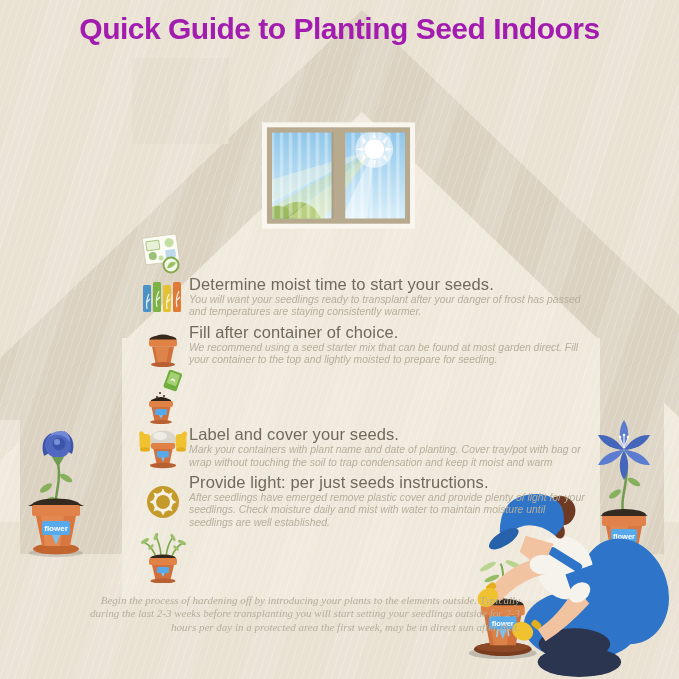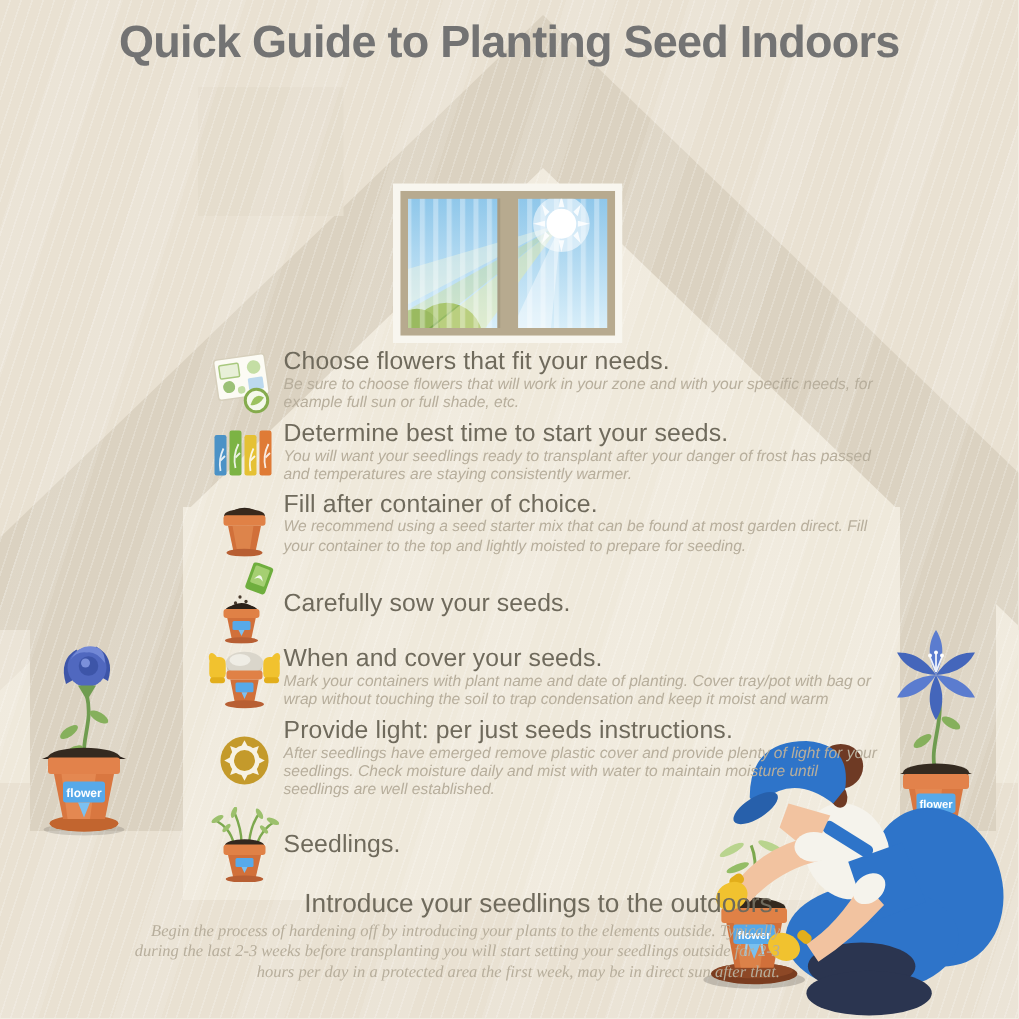--- a/index.html
+++ b/index.html
@@ -5,21 +5,21 @@
   html,body{margin:0;padding:0;}
   body{font-family:"Liberation Sans", sans-serif;}
   .canvas{position:relative;width:679px;height:679px;overflow:hidden;background:#e9e1d2;}
   .bg-svg{position:absolute;left:0;top:0;z-index:0;}
   .streaks{position:absolute;inset:0;z-index:1;pointer-events:none;
     background:
       repeating-linear-gradient(108deg, rgba(255,255,255,0) 0 6px, rgba(255,255,255,0.20) 6px 7px),
       repeating-linear-gradient(108deg, rgba(255,255,255,0) 0 47px, rgba(255,255,255,0.10) 47px 78px);
   }
   .title{position:absolute;z-index:5;left:0;top:12px;width:679px;margin:0;
-    text-align:center;font-size:30px;font-weight:700;letter-spacing:-0.5px;color:#737373;}
+    text-align:center;font-size:30px;font-weight:700;letter-spacing:-0.5px;color:#a21caf;}
   .window-svg{position:absolute;left:262px;top:122px;z-index:2;}
   .steps{position:absolute;left:137px;top:232px;width:455px;z-index:4;}
   .step{display:flex;align-items:center;margin-bottom:1px;}
   .icon-box{width:52px;min-width:52px;display:flex;align-items:center;justify-content:center;}
   .step-texts{flex:1;}
   .step-heading{font-size:16.5px;color:#6f6a5c;line-height:1.1;letter-spacing:0.1px;}
   .step-desc{font-size:10.4px;font-style:italic;color:#b7ae9c;line-height:1.18;margin:1px 0 3px 0;width:402px;}
   .outro{position:absolute;z-index:4;top:592px;left:80px;width:440px;text-align:right;}
   .outro-heading{font-size:17.5px;color:#6f6a5c;}
   .outro-desc{font-size:11px;font-style:italic;color:#b7ae9c;line-height:1.22;margin-top:2px;font-family:Liberation Serif, serif;}
@@ -96,24 +96,20 @@
             <rect x="7" y="8" width="13" height="9" rx="1" fill="#e8f0d8" stroke="#a8c87e"></rect>
             <circle cx="30" cy="12" r="4.5" fill="#c4dea4"></circle>
             <rect x="25" y="19" width="10" height="8" rx="1" fill="#bcd9ee"></rect>
             <circle cx="12" cy="23" r="4" fill="#9cc177"></circle>
             <circle cx="20" cy="26" r="2.5" fill="#c4dea4"></circle>
           </g>
           <circle cx="31" cy="33" r="7.5" fill="#f4f8ea" stroke="#85ab4d" stroke-width="2"></circle>
           <path d="M27,36 Q30,27 36,31 Q32,37 27,36 Z" fill="#9bc25e"></path>
         </svg>
       </div>
-      <div class="step-texts">
-        <div class="step-heading">Choose flowers that fit your needs.</div>
-        <div class="step-desc">Be sure to choose flowers that will work in your zone and with your specific needs, for example full sun or full shade, etc.</div>
-      </div>
     </div>
 
     <div class="step">
       <div class="icon-box">
         <svg width="42" height="34" viewBox="0 0 42 34">
           <rect x="1" y="4" width="8" height="27" rx="1.5" fill="#4b92c6"></rect>
           <rect x="11" y="1" width="8" height="30" rx="1.5" fill="#7cb344"></rect>
           <rect x="21" y="4" width="8" height="27" rx="1.5" fill="#e5c134"></rect>
           <rect x="31" y="1" width="8" height="30" rx="1.5" fill="#df7b36"></rect>
           <g stroke="#ffffff" stroke-width="1.2" fill="none" opacity="0.85">
@@ -122,21 +118,21 @@
             <path d="M25,28 Q23.5,20 27,13"></path>
               <path d="M35,26 Q33,18 37,10"></path>
             <path d="M5,21 L8,18"></path>
               <path d="M15,19 L18,16"></path>
               <path d="M25,21 L28,18"></path>
               <path d="M35,19 L38,16"></path>
           </g>
         </svg>
       </div>
       <div class="step-texts">
-        <div class="step-heading">Determine best time to start your seeds.</div>
+        <div class="step-heading">Determine moist time to start your seeds.</div>
         <div class="step-desc">You will want your seedlings ready to transplant after your danger of frost has passed and temperatures are staying consistently warmer.</div>
       </div>
     </div>
 
     <div class="step">
       <div class="icon-box">
         <svg width="40" height="41" viewBox="0 0 40 41">
           <path d="M7,14 Q20,3 33,14 Z" fill="#2e241b"></path>
           <ellipse cx="20" cy="13.5" rx="13.5" ry="4.2" fill="#39291c"></ellipse>
           <rect x="6" y="13.5" width="28" height="7" rx="2" fill="#e08146"></rect>
@@ -166,21 +162,20 @@
           <ellipse cx="18" cy="31.5" rx="10.5" ry="3.4" fill="#33281e"></ellipse>
           <path d="M8,31 Q18,23 28,31 Z" fill="#2c221a"></path>
           <rect x="6" y="31" width="24" height="6" rx="2" fill="#e08146"></rect>
           <path d="M8.5,37 L27.5,37 L24.5,51 L11.5,51 Z" fill="#d1703a"></path>
           <rect x="12" y="39" width="12" height="6" rx="1" fill="#57a9e9"></rect>
           <path d="M16,45 L20,45 L18,49 Z" fill="#7cc0f0"></path>
           <ellipse cx="18" cy="52" rx="11" ry="2.1" fill="#b85f33"></ellipse>
         </svg>
       </div>
       <div class="step-texts">
-        <div class="step-heading">Carefully sow your seeds.</div>
       </div>
     </div>
 
     <div class="step">
       <div class="icon-box">
         <svg width="52" height="44" viewBox="0 0 52 44">
           <g>
             <ellipse cx="5.5" cy="9" rx="2.8" ry="5" fill="#f1c22f" transform="rotate(-25 5.5 9)"></ellipse>
             <rect x="2.5" y="7" width="11" height="15" rx="4" fill="#f1c22f"></rect>
             <rect x="3" y="20.5" width="10" height="4" rx="2" fill="#e2ae1b"></rect>
@@ -194,21 +189,21 @@
           <ellipse cx="26" cy="11" rx="12.5" ry="7.5" fill="#dad6cb"></ellipse>
           <ellipse cx="23" cy="9" rx="7" ry="4" fill="#efede5"></ellipse>
           <rect x="14" y="16" width="24" height="6" rx="2" fill="#e08146"></rect>
           <path d="M16.5,22 L35.5,22 L32.5,37 L19.5,37 Z" fill="#d1703a"></path>
           <rect x="20" y="24" width="12" height="6.5" rx="1" fill="#57a9e9"></rect>
           <path d="M24,30.5 L28,30.5 L26,35 Z" fill="#7cc0f0"></path>
           <ellipse cx="26" cy="38.5" rx="13" ry="2.7" fill="#b85f33"></ellipse>
         </svg>
       </div>
       <div class="step-texts">
-        <div class="step-heading">When and cover your seeds.</div>
+        <div class="step-heading">Label and cover your seeds.</div>
         <div class="step-desc">Mark your containers with plant name and date of planting. Cover tray/pot with bag or wrap without touching the soil to trap condensation and keep it moist and warm</div>
       </div>
     </div>
 
     <div class="step">
       <div class="icon-box">
         <svg width="40" height="40" viewBox="0 0 40 40">
           <circle cx="20" cy="20" r="16" fill="#c49a2b"></circle>
           <circle cx="20" cy="20" r="8.5" fill="none" stroke="#f7f2e3" stroke-width="3"></circle>
           <g fill="#f7f2e3">
@@ -249,28 +244,26 @@
           <path d="M10,26 Q23,18 36,26 Z" fill="#2c221a"></path>
           <ellipse cx="23" cy="25.5" rx="13" ry="4" fill="#33281e"></ellipse>
           <rect x="9" y="25" width="28" height="7" rx="2" fill="#e08146"></rect>
           <path d="M12,32 L34,32 L30.5,47 L15.5,47 Z" fill="#d1703a"></path>
           <rect x="17" y="34" width="12" height="6" rx="1" fill="#57a9e9"></rect>
           <path d="M21,40 L25,40 L23,44 Z" fill="#7cc0f0"></path>
           <ellipse cx="23" cy="48" rx="12.5" ry="2.4" fill="#b85f33"></ellipse>
         </svg>
       </div>
       <div class="step-texts">
-        <div class="step-heading">Seedlings.</div>
       </div>
     </div>
 
   </div>
 
   <div class="outro">
-    <div class="outro-heading">Introduce your seedlings to the outdoors.</div>
     <div class="outro-desc">Begin the process of hardening off by introducing your plants to the elements outside.  Typically during the last 2-3 weeks before transplanting you will start setting your seedlings outside for 2-3 hours per day in a protected area the first week, may be in direct sun after that.</div>
   </div>
 
   <svg class="flower-left" width="84" height="142" viewBox="0 0 84 142">
     <path d="M42,92 C40,74 48,64 44,46" stroke="#6f9c50" stroke-width="2.5" fill="none"></path>
     <ellipse cx="32" cy="70" rx="7" ry="3" fill="#86b05c" transform="rotate(-35 32 70)"></ellipse>
     <ellipse cx="52" cy="60" rx="7" ry="3" fill="#86b05c" transform="rotate(30 52 60)"></ellipse>
     <ellipse cx="36" cy="82" rx="5.5" ry="2.5" fill="#86b05c" transform="rotate(-25 36 82)"></ellipse>
     <g>
       <path d="M30,38 Q25,22 37,15 L44,30 Z" fill="#3d55a8"></path>

